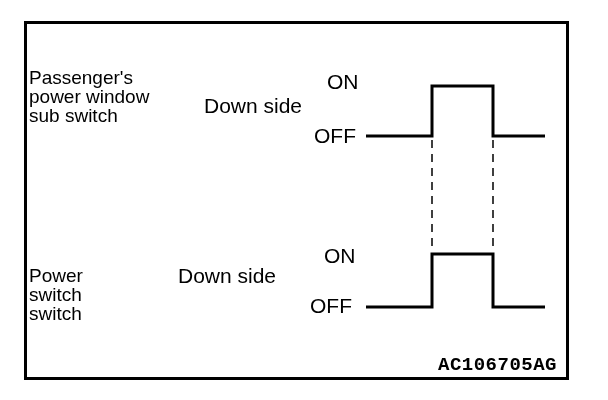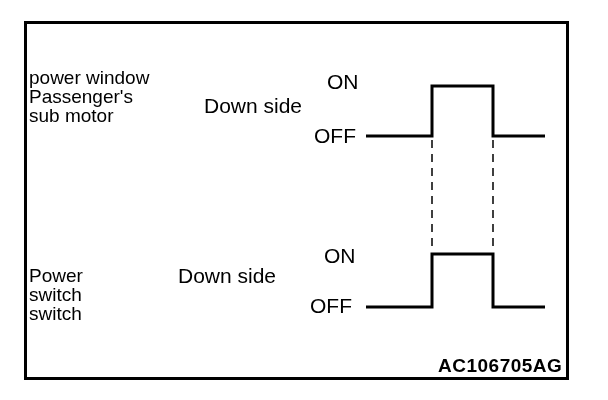--- a/index.html
+++ b/index.html
@@ -70,38 +70,38 @@
   <div class="frame"></div>
 
   <svg class="wave-svg" viewBox="0 0 608 400" xmlns="http://www.w3.org/2000/svg">
     <polyline class="sync-line" stroke="#000000" points="432,140 432,251"></polyline>
     <polyline class="sync-line" stroke="#000000" points="493,140 493,251"></polyline>
     <polyline class="signal-line" stroke="#000000" points="366,136 432,136 432,86 493,86 493,136 545,136"></polyline>
     <polyline class="signal-line" stroke="#000000" points="366,307 432,307 432,254 493,254 493,307 545,307"></polyline>
   </svg>
 
   <div class="label-block" style="left:29px; top:68px;">
+    <div>Passenger's</div>
     <div>power window</div>
-    <div>Passenger's</div>
-    <div>sub motor</div>
+    <div>sub switch</div>
   </div>
 
   <div class="side-label" style="left:204px; top:95px;">Down side</div>
 
   <div class="state-label" style="left:327px; top:71px;">ON</div>
 
   <div class="state-label" style="left:314px; top:125px;">OFF</div>
 
   <div class="label-block" style="left:29px; top:242px;margin-top:24px;">
     <div>Power</div>
     <div>switch</div>
     <div>switch</div>
   </div>
 
   <div class="side-label" style="left:178px; top:265px;">Down side</div>
 
   <div class="state-label" style="left:324px; top:245px;">ON</div>
 
   <div class="state-label" style="left:310px; top:295px;">OFF</div>
 
-  <div class="figure-code" style="left:438px; top:356px;">AC106705AG</div>
+  <div class="figure-code" style="left:438px; top:356px;font-family:Liberation Mono, monospace;">AC106705AG</div>
 
 </div>
 
 </body></html>

